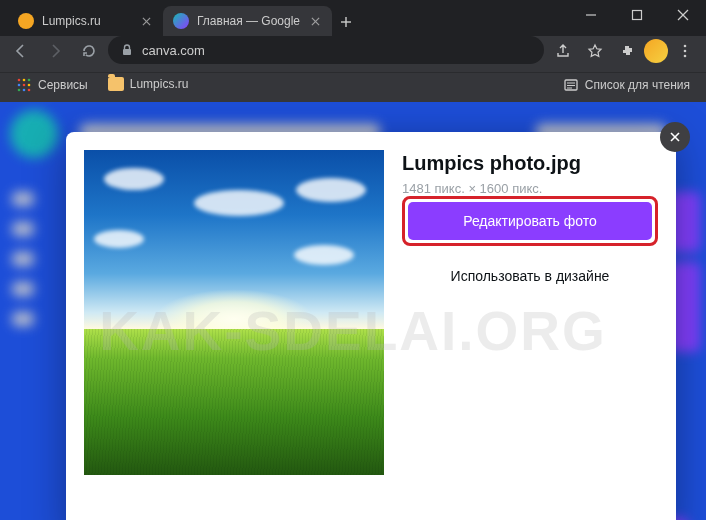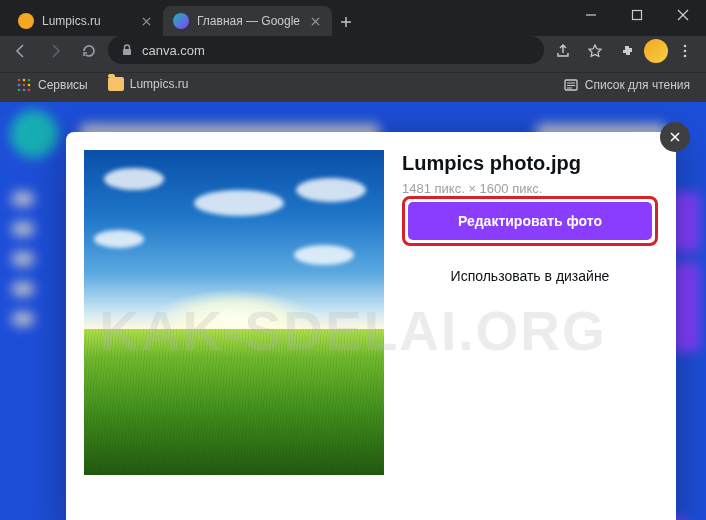--- a/index.html
+++ b/index.html
@@ -56,21 +56,21 @@
   .sky { position: absolute; inset: 0; background: linear-gradient(to bottom, #0a4fa8 0%, #1e75c8 20%, #5aa9e0 38%, #cfe9f4 50%, #fff9e0 55%, #f7fbe0 58%, #dff5b5 60%); }
   .cloud { position: absolute; background: rgba(255,255,255,0.8); border-radius: 50%; filter: blur(2px); }
   .sun { position: absolute; left: 50%; top: 52%; transform: translate(-50%,-50%); width: 160px; height: 60px; background: radial-gradient(ellipse, rgba(255,255,240,1) 0%, rgba(255,255,220,0.7) 40%, rgba(255,255,200,0) 70%); }
   .grass { position: absolute; left: 0; right: 0; bottom: 0; height: 45%; background: linear-gradient(to bottom, #aee04a 0%, #6fb82d 20%, #3d8a1a 60%, #235810 100%); }
   .grass::after { content:''; position:absolute; inset:0; background: repeating-linear-gradient(95deg, rgba(0,0,0,0) 0 2px, rgba(0,40,0,0.08) 2px 3px); }
 
   .details { flex: 1; padding-top: 2px; }
   .fname { font-size: 20px; font-weight: 700; color: #0d1216; margin-bottom: 6px; }
   .dims { font-size: 13px; color: #9aa0a6; }
   .btn-primary-wrap { border: 3px solid #d6222a; border-radius: 8px; padding: 3px; margin-bottom: 14px; }
-  .btn-primary { background: #8b3dff; color: #fff; height: 38px; border-radius: 5px; display: flex; align-items: center; justify-content: center; font-size: 14px; font-weight: 700; cursor: pointer; }
+  .btn-primary { background: #8b3dff; color: #fff; height: 38px; border-radius: 5px; display: flex; align-items: center; justify-content: center; font-size: 14px; font-weight: 400; cursor: pointer; }
   .btn-secondary { color: #0d1216; font-size: 14px; text-align: center; cursor: pointer; padding: 8px; }
 
   
   .watermark { position: absolute; top: 50%; left: 50%; transform: translate(-50%,-50%); font-size: 55px; font-weight: 700; color: rgba(180,180,180,0.25); letter-spacing: 2px; pointer-events: none; z-index: 20; white-space: nowrap; }
 </style>
 </head>
 <body>
 
 <div class="win-controls">
   <div class="win-btn">

